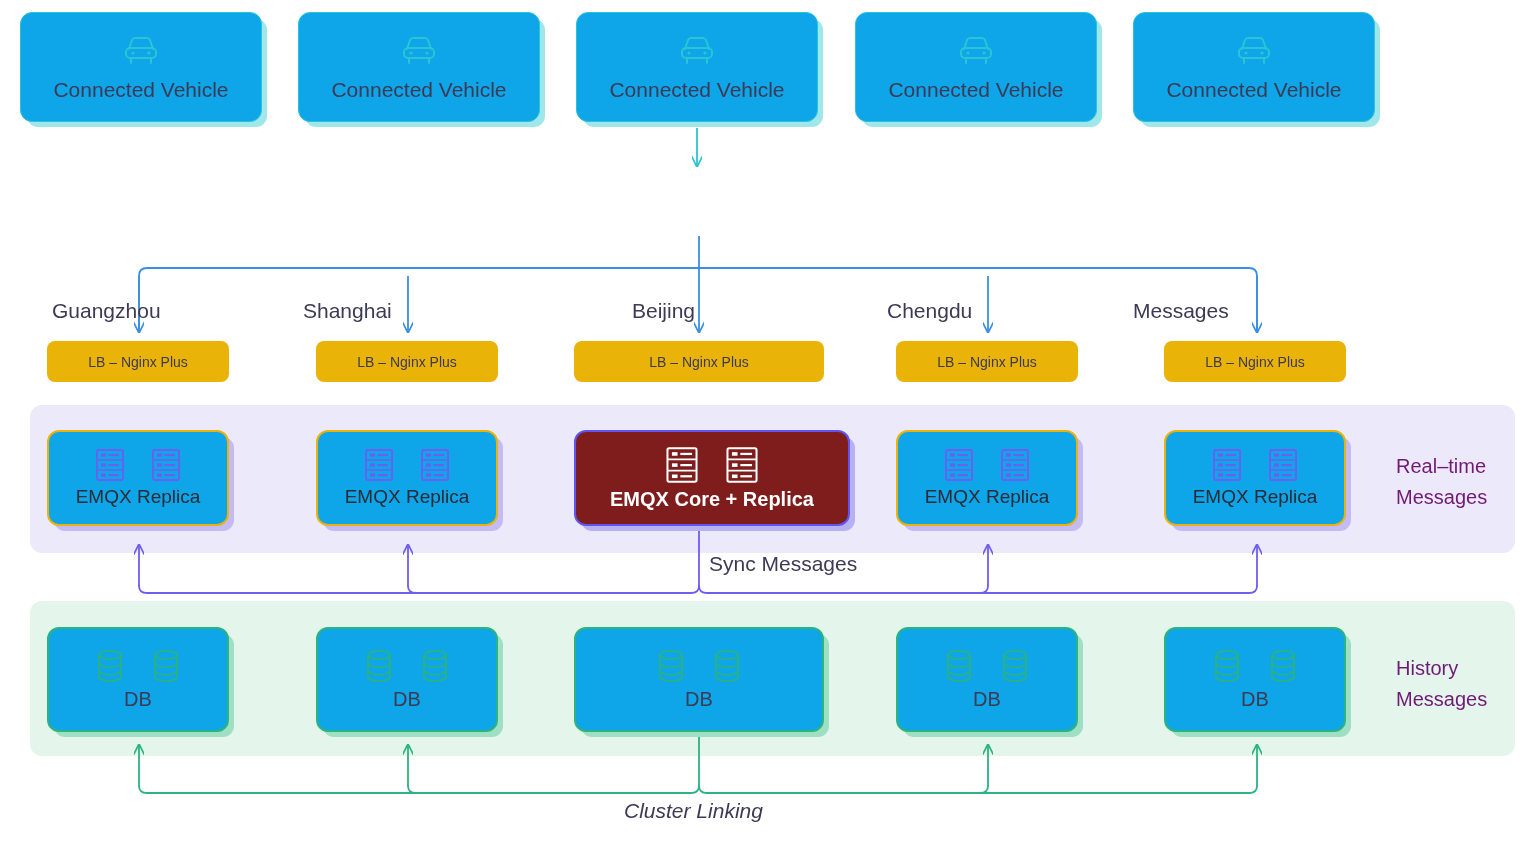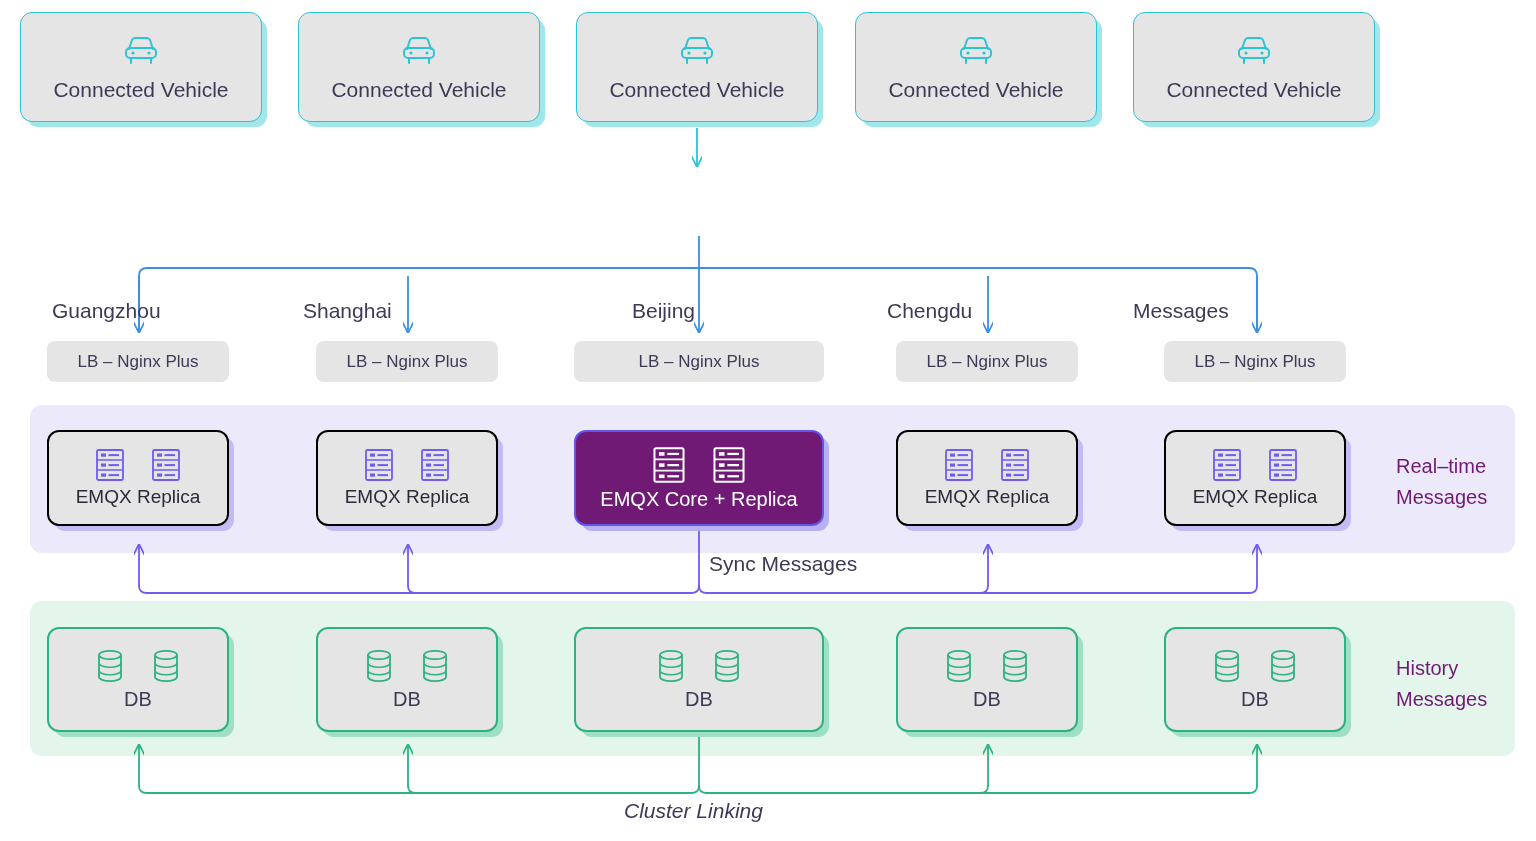--- a/index.html
+++ b/index.html
@@ -30,21 +30,21 @@
     line-height: 31px;
     color: #701a75;
     white-space: pre-line;
   }
   #label-realtime { left: 1396px; top: 451px; }
   #label-history  { left: 1396px; top: 653px; }
 
   
   .card {
     position: absolute;
-    background: #e5e5e5;
+    background: #0ea5e9;
     border-radius: 12px;
     display: flex;
     flex-direction: column;
     align-items: center;
     justify-content: center;
   }
 
   
   .vehicle {
     width: 242px; height: 110px;
@@ -74,44 +74,45 @@
     color: #3d3a55;
     top: 299px;
   }
   .r0 { left: 16px; margin-left: 36px; }  .r1 { left: 303px; }  .r2 { left: 616px; margin-left: 16px; }
   .r3 { left: 887px; } .r4 { left: 1133px; }
 
   
   .lbbox {
     position: absolute;
     top: 341px; height: 41px;
-    background: #e5e5e5;
+    background: #eab308;
     border-radius: 8px;
     display: flex; align-items: center; justify-content: center;
-    font-size: 17px; color: #3d3a55;
+    font-size: 14px; color: #3d3a55;
   }
   .lb0 { left: 47px;   width: 182px; }
   .lb1 { left: 316px;  width: 182px; }
   .lb2 { left: 574px;  width: 250px; }
   .lb3 { left: 896px;  width: 182px; }
   .lb4 { left: 1164px; width: 182px; }
 
   
   .emqx {
     width: 182px; height: 96px;
     top: 430px;
-    border: 2px solid #000000;
+    border: 2px solid #eab308;
     box-shadow: 6px 6px 0 -1px #c4bbf5;
   }
   .emqx .lbl { font-size: 19px; color: #2b2b37; margin-top: 4px; }
   .emqx.core {
-    width: 250px;
-    background: #701a75;
+    width: 276px;
+    background: #7f1d1d;
     border-color: #6155ef;
     box-shadow: 6px 6px 0 -1px #b7b0f2;
+    font-weight: bold;
   }
   .emqx.core .lbl { color: #ffffff; font-size: 20px; }
   .e0 { left: 47px; }  .e1 { left: 316px; } .e2 { left: 574px; }
   .e3 { left: 896px; } .e4 { left: 1164px; }
 
   
   .db {
     width: 182px; height: 105px;
     top: 627px;
     border: 2px solid #2cb37f;

